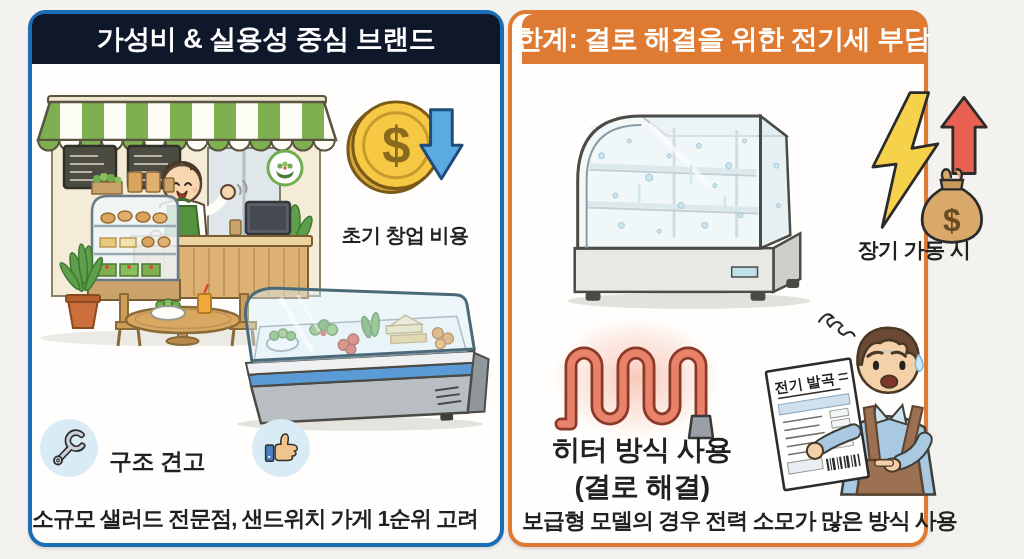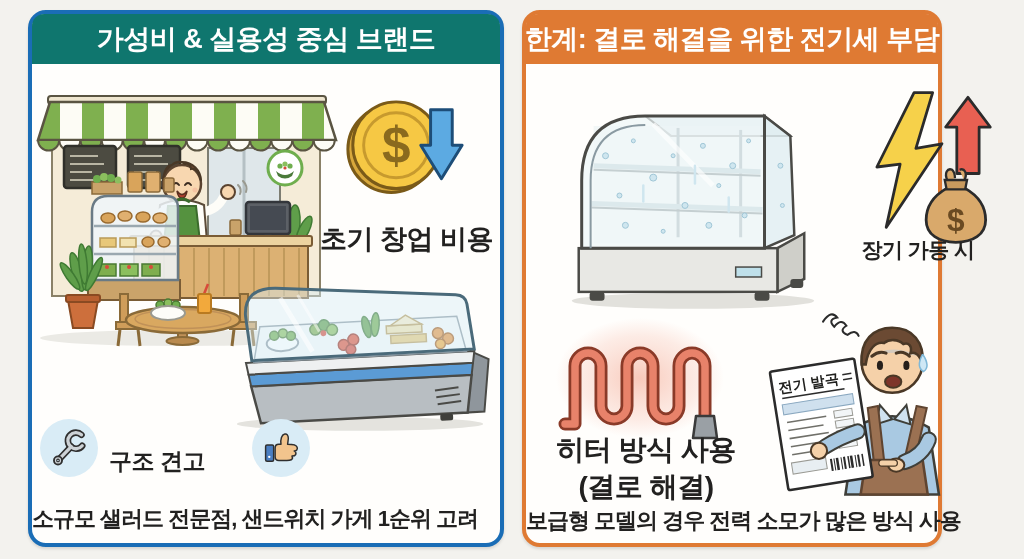--- a/index.html
+++ b/index.html
@@ -9,29 +9,29 @@
     font-family:"Liberation Sans","DejaVu Sans",sans-serif;
     color:#222120;
   }
   .stage{position:absolute;inset:0;}
   .panel{
     position:absolute;top:10px;height:537px;background:#fffefc;
     border:4px solid;border-radius:18px;box-sizing:border-box;
     box-shadow:0 2px 3px rgba(0,0,0,.12);
   }
   .panel.left{left:28px;width:476px;border-color:#1a6db6;}
-  .panel.right{left:522px;width:420px;border-color:#df7a33;}
+  .panel.right{left:508px;width:420px;border-color:#df7a33;padding-left:10px;}
   .panel-header{height:50px;display:flex;align-items:center;justify-content:center;border-radius:12px 12px 0 0;}
-  .panel.left .panel-header{background:#0f766e;text-align:right;}
+  .panel.left .panel-header{background:#0f172a;text-align:right;}
   .panel.right .panel-header{background:#df7a33;}
   .panel-title{color:#ffffff;font-size:27px;font-weight:bold;letter-spacing:-0.5px;white-space:nowrap;}
   .panel-body{position:relative;height:483px;}
   .illo{position:absolute;}
   .illo svg{width:100%;height:100%;display:block;}
-  .note{position:absolute;text-align:center;font-weight:bold;font-size:27px;line-height:1.32;letter-spacing:-0.5px;white-space:nowrap;}
+  .note{position:absolute;text-align:center;font-weight:bold;font-size:20px;line-height:1.32;letter-spacing:-0.5px;white-space:nowrap;}
   .feature{position:absolute;display:flex;align-items:flex-end;gap:11px;}
   .feature-circle{width:58px;height:58px;border-radius:50%;background:#d9ecf6;display:flex;align-items:center;justify-content:center;flex:0 0 auto;}
   .feature-label{font-size:23px;font-weight:bold;letter-spacing:-0.5px;white-space:nowrap;}
   .caption{position:absolute;left:0;right:0;text-align:left;font-size:22px;font-weight:bold;letter-spacing:-1px;white-space:nowrap;}
 </style>
 </head>
 <body>
 
 <div class="stage">
 

